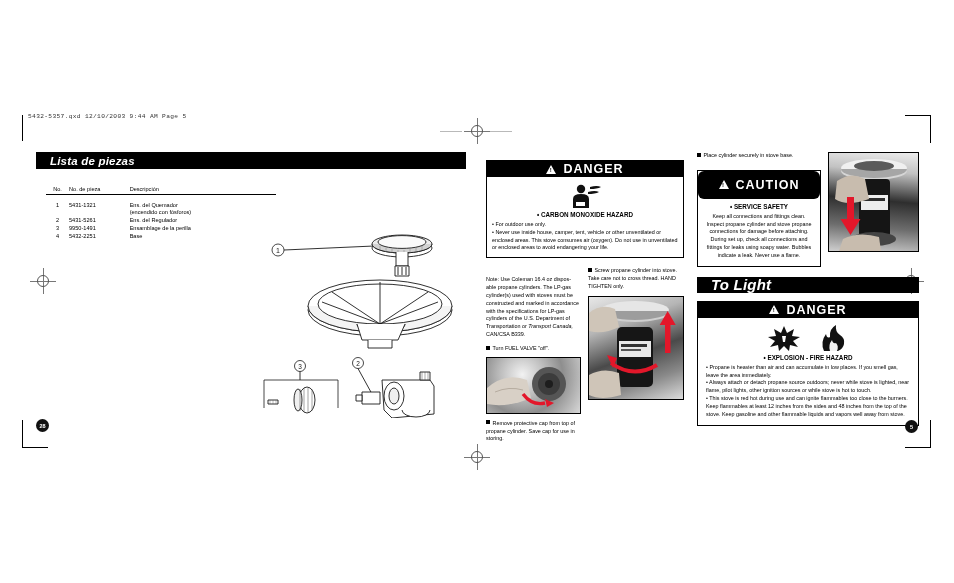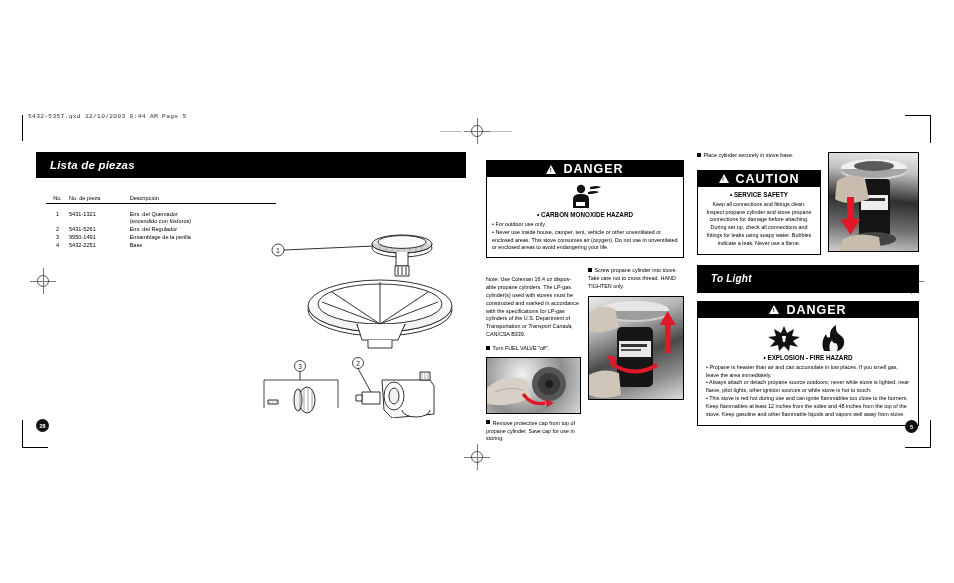--- a/index.html
+++ b/index.html
@@ -36,21 +36,21 @@
   .section-bar {
     background:#000; color:#fff;
     font-style:italic; font-weight:bold;
     display:flex; align-items:center;
     padding-left:14px;
     letter-spacing:0.2px;
   }
 
   
   #left-col { position:absolute; left:36px; top:152px; width:430px; }
-  #parts-bar { width:430px; height:26px; font-size:11.5px; }
+  #parts-bar { width:430px; height:17px; font-size:11.5px; }
 
   #parts-table { margin-top:17px; margin-left:10px; width:230px; border-collapse:collapse; }
   #parts-table th {
     font-size:5.6px; font-weight:normal; text-align:left;
     padding:0 0 2px 0; border-bottom:0.8px solid #000;
   }
   #parts-table td { font-size:5.6px; padding:0.6px 0 0 0; vertical-align:top; line-height:1.32; }
   #parts-table .col-no   { width:22px; text-align:center; }
   #parts-table .col-pn   { width:58px; }
   #parts-table .col-desc { width:140px; }
@@ -98,23 +98,23 @@
 
   #mid-split { display:flex; gap:7px; margin-top:9px; }
   #mid-left-sub { width:95px; }
   #mid-right-sub { width:96px; }
 
   
   #right-col { position:absolute; left:697px; top:152px; width:222px; }
   #right-top { display:flex; gap:7px; }
   #right-top-left { width:124px; }
   #right-top-right { width:91px; }
-  #tolight-bar { width:222px; height:28px; font-size:10px; margin-top:10px;font-style:italic; }
-
-  .caution-head { background:#000; color:#fff; height:16px; display:flex; align-items:center; justify-content:center; gap:7px;}
+  #tolight-bar { width:222px; height:16px; font-size:15px; margin-top:10px;font-style:italic; }
+
+  .caution-head { background:#000; color:#fff; height:28px; display:flex; align-items:center; justify-content:center; gap:7px;border-radius:6px;}
   .caution-head .word { font-weight:bold; font-size:12.5px; letter-spacing:1px; }
   .centered-small { text-align:center; font-size:5.4px; line-height:1.45; }
 
   
   .page-badge {
     position:absolute; width:13px; height:13px; border-radius:50%;
     background:#111; color:#fff; font-size:5.5px; font-weight:bold;
     display:flex; align-items:center; justify-content:center;
   }
 

